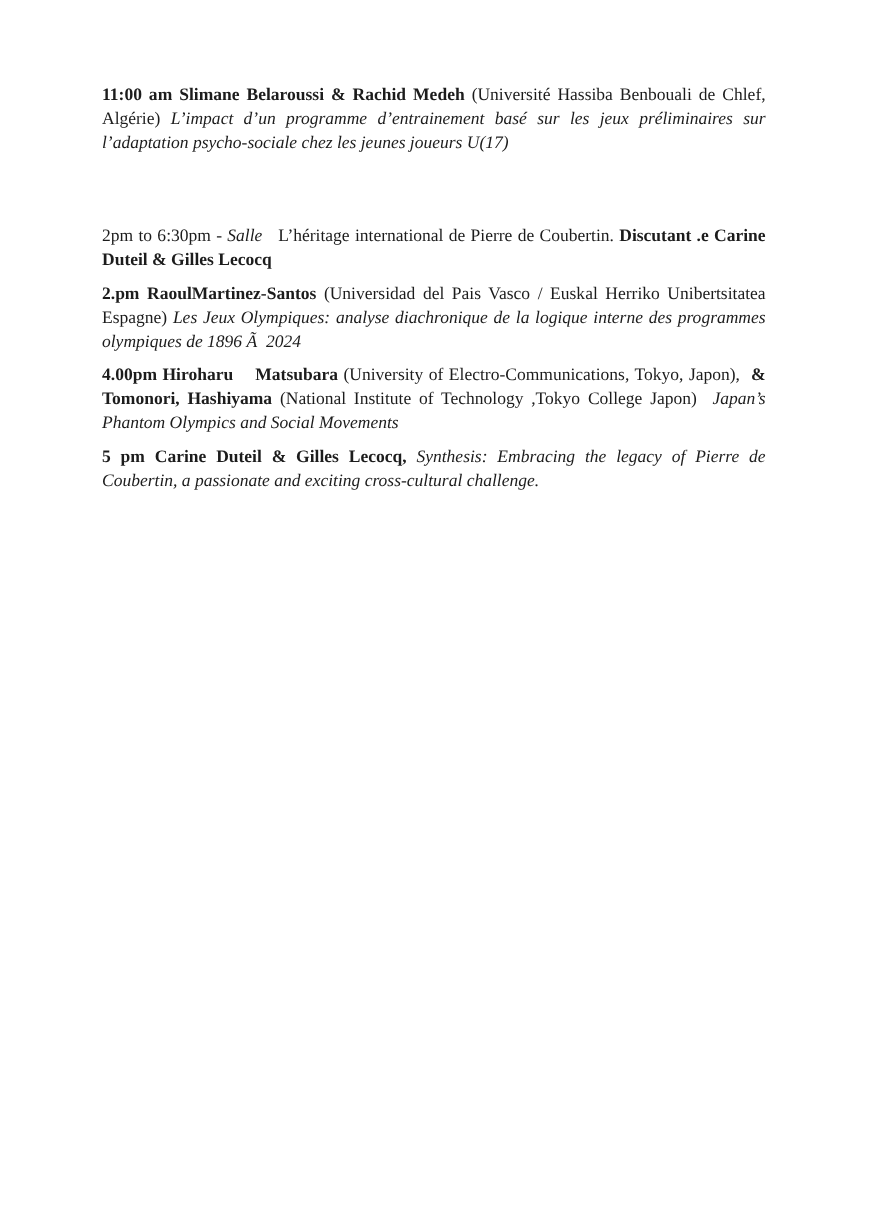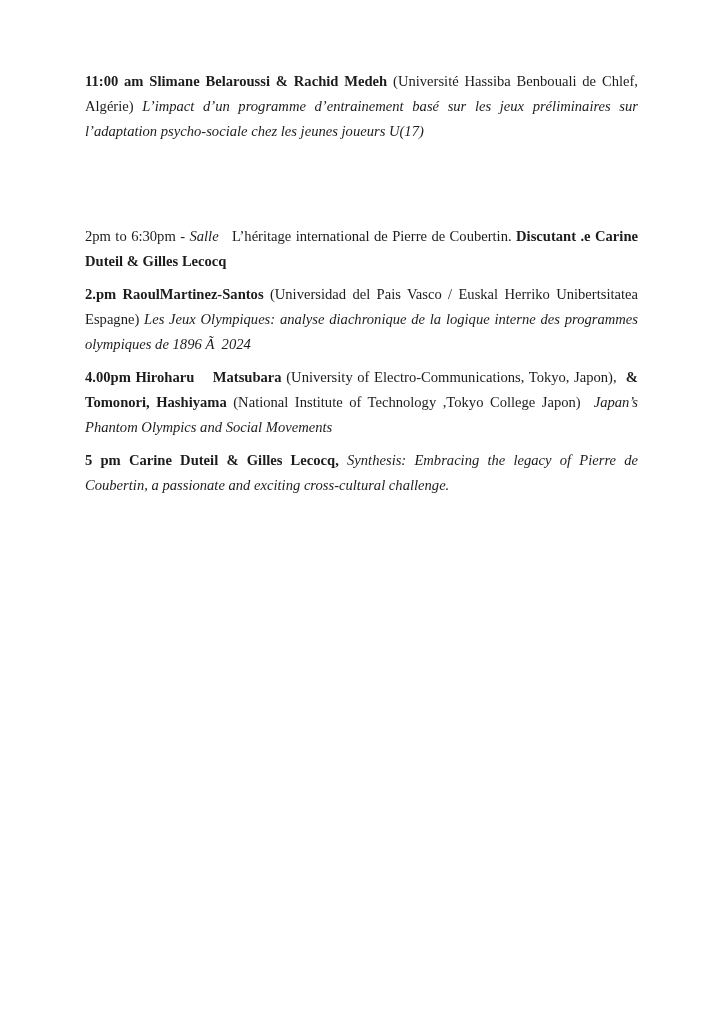--- a/index.html
+++ b/index.html
@@ -10,30 +10,30 @@
   }
   .page {
     position: relative;
     width: 724px;
     height: 1024px;
     box-sizing: border-box;
     background: #ffffff;
     padding: 69px 86px 0 85px;
     font-family: "Liberation Serif", serif;
     font-size: 14.6px;
-    line-height: 25px;
+    line-height: 20px;
     color: #1c1c1c;
     overflow: hidden;
   }
   .entry {
     margin: 0 0 8px 0;
     text-align: justify;
   }
   .entry.session {
-    margin-top: 80px;
+    margin-top: 58px;
   }
   .b { font-weight: bold; }
   .i { font-style: italic; }
 </style>
 </head>
 <body>
 
 <div class="page">
 
   <p class="entry"><span class="b">11:00 am Slimane Belaroussi &amp; Rachid Medeh </span><span>(Université Hassiba Benbouali de Chlef, Algérie) </span><span class="i">L’impact d’un programme d’entrainement basé sur les jeux préliminaires sur l’adaptation psycho-sociale chez les jeunes joueurs U(17)</span></p>

